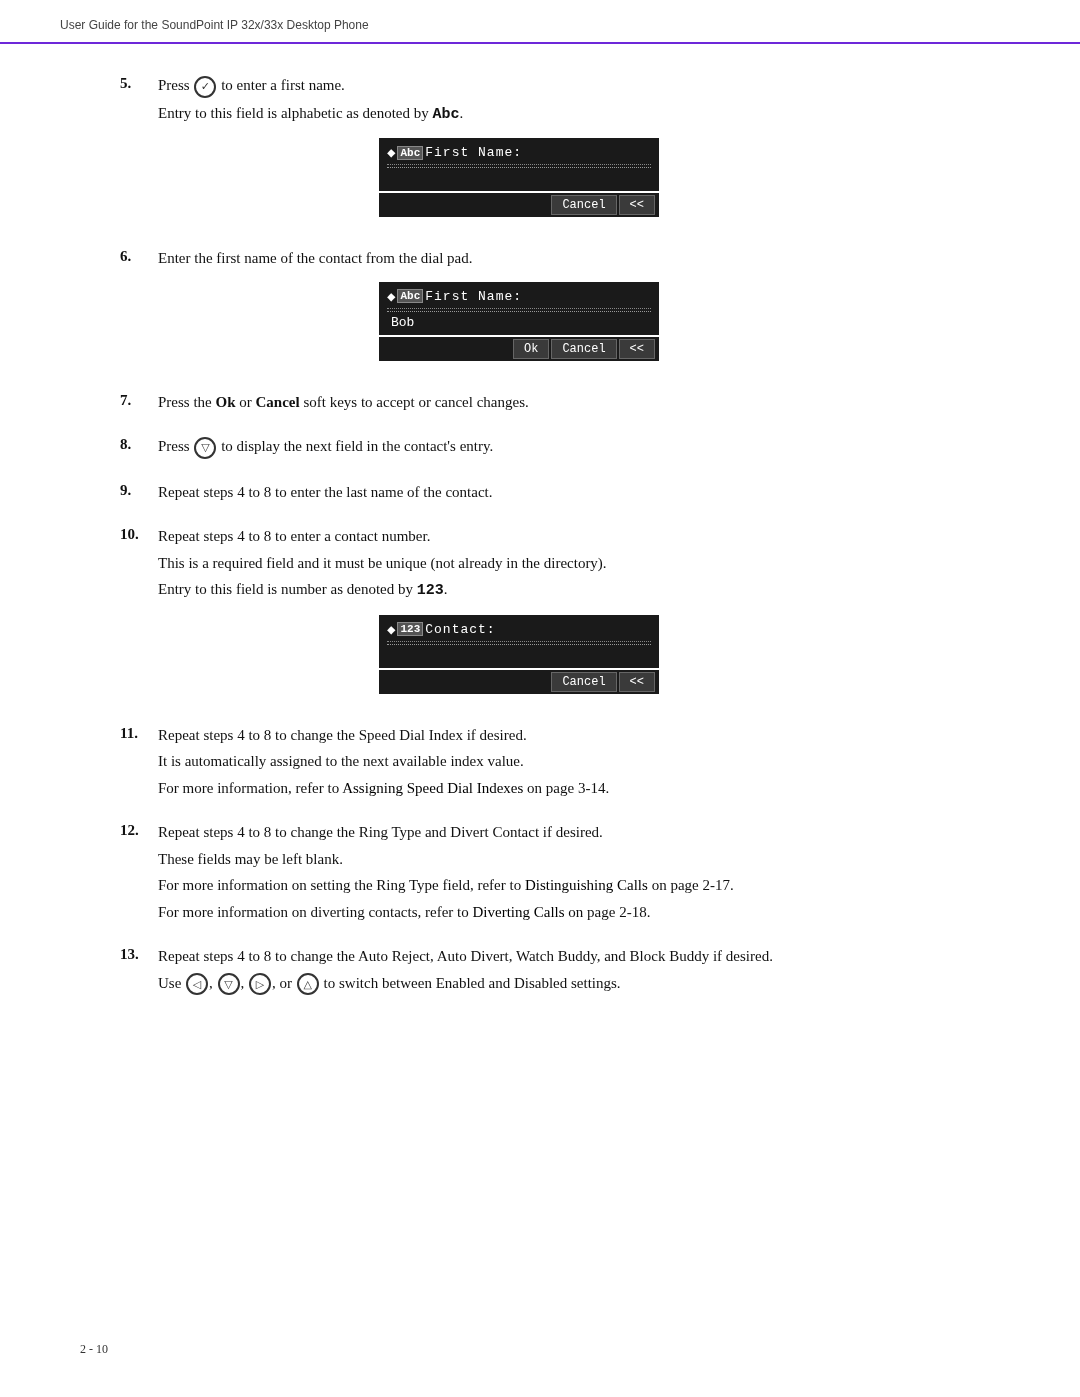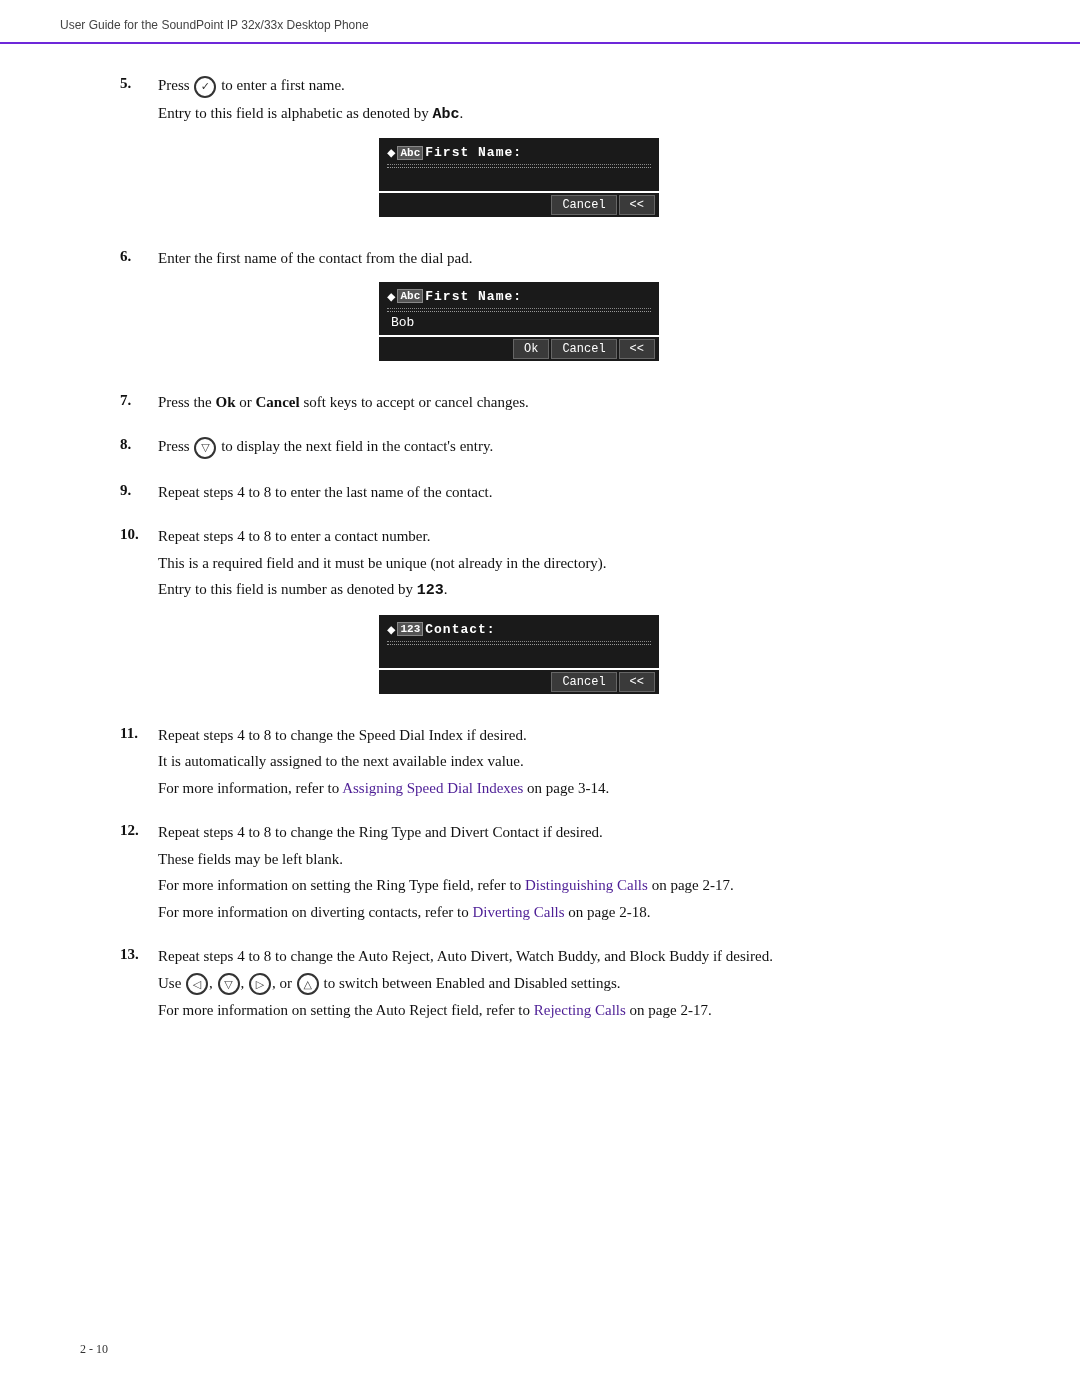--- a/index.html
+++ b/index.html
@@ -51,21 +51,21 @@
     }
 
     .sub-text {
       font-size: 15px;
       line-height: 1.5;
       margin-left: 0px;
       margin-bottom: 4px;
     }
 
     .link-text {
-      color: #4c1d95;
+      color: #000000;
       text-decoration: none;
     }
 
     .screen-box {
       background: #1a1a1a;
       color: #ffffff;
       width: 280px;
       padding: 6px 8px 4px 8px;
       font-family: 'Courier New', monospace;
       font-size: 13px;
@@ -102,21 +102,21 @@
       font-size: 11px;
       padding: 0 2px;
       font-weight: bold;
       margin-right: 2px;
       border: 1px solid #888;
     }
 
     .screen-field-label {
       font-size: 13px;
       letter-spacing: 1px;
-      font-weight: bold;
+      font-weight: normal;
     }
 
     .screen-value {
       font-size: 13px;
       padding: 1px 4px;
       min-height: 16px;
     }
 
     .screen-softkeys {
       background: #1a1a1a;
@@ -348,21 +348,18 @@
 
   <div class="step-block">
     <div class="step-number"><strong>13.</strong></div>
     <div class="step-content">
       <div class="step-text">
         Repeat steps 4 to 8 to change the Auto Reject, Auto Divert, Watch Buddy, and Block Buddy if desired.
       </div>
       <div class="sub-text">
         Use <span class="inline-icon">◁</span>, <span class="inline-icon">▽</span>, <span class="inline-icon">▷</span>, or <span class="inline-icon">△</span> to switch between Enabled and Disabled settings.
       </div>
-      <div class="sub-text">
-        For more information on setting the Auto Reject field, refer to <a class="link-text" href="#">Rejecting Calls</a> on page 2-17.
-      </div>
     </div>
   </div>
 
 </div>
 
 <div class="page-number">2 - 10</div>
 
 </body></html>

